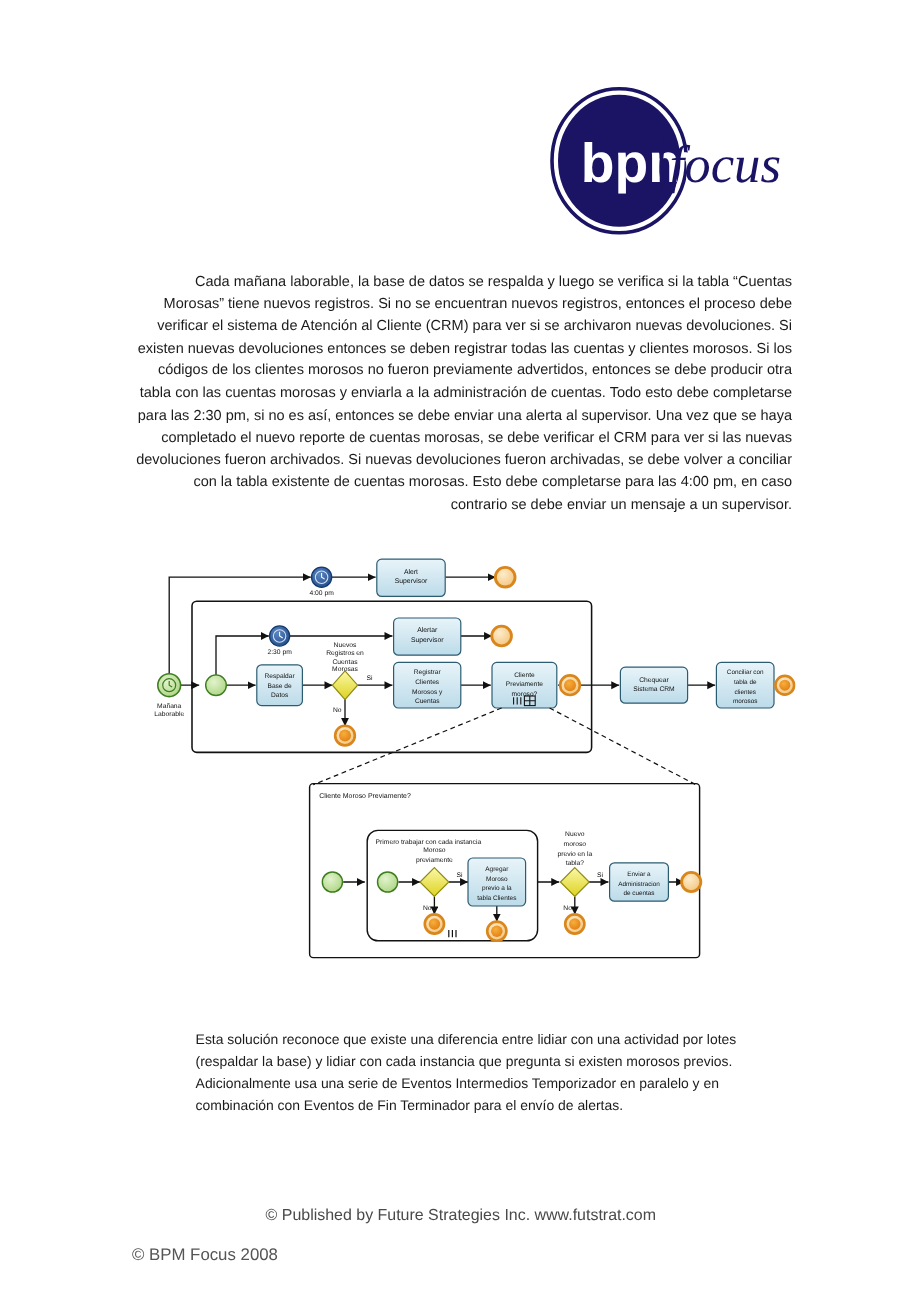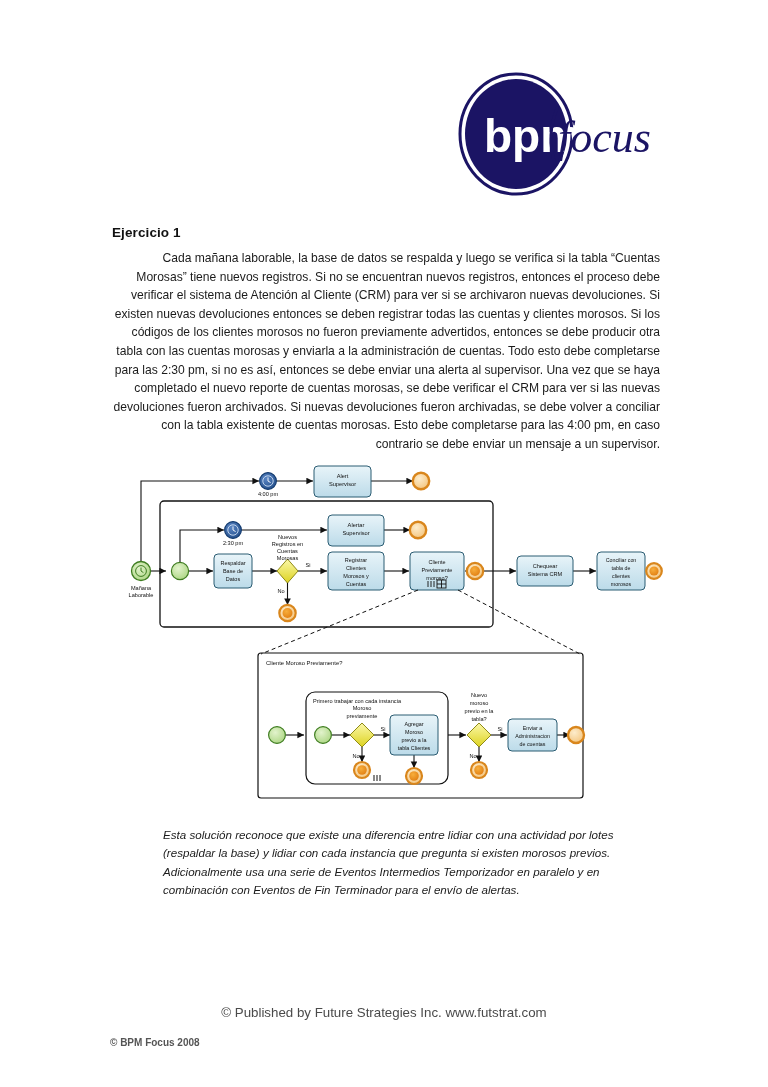--- a/index.html
+++ b/index.html
@@ -24,51 +24,50 @@
     font-size:12.1px; line-height:18.6px; margin:0; color:#1b1b1b;
     text-align:right;
   }
 
   
   .diagram{position:absolute; left:118px; top:443px; width:545px; height:345px;}
   .diagram svg{display:block;}
 
   
   .caption{
-    position:absolute; left:163px; top:806px; width:480px;
-    font-size:11.6px; line-height:18.3px; font-style:italic; color:#1b1b1b;
+    position:absolute; left:163px; top:838px; width:480px;
+    font-size:11.6px; line-height:18.3px; color:#1b1b1b;
   }
 
   
   .footer-pub{
     position:absolute; left:0; top:985px; width:768px; text-align:center;
     font-size:13.3px; color:#4a4a4a;
   }
   .footer-copy{
     position:absolute; left:110px; top:1017px;
-    font-size:10px; color:#555;font-weight:bold;
+    font-size:14px; color:#555;
   }
 </style>
 </head>
 <body>
 
 <div class="page">
 
   <div class="logo-wrap">
     <svg class="logo-svg" width="230" height="125" viewBox="0 0 230 125" aria-label="bpm focus">
       <ellipse cx="84" cy="62" rx="56" ry="60" fill="none" stroke="#1b1464" stroke-width="3"></ellipse>
       <ellipse cx="84" cy="62" rx="51" ry="55" fill="#1b1464"></ellipse>
       <text x="52" y="80" font-family="'Liberation Sans',sans-serif" font-size="46" font-weight="bold" fill="#ffffff">bpm</text>
       <text x="126" y="80" font-family="'Liberation Serif',serif" font-size="44" font-style="italic" fill="#1b1464">focus</text>
       <path d="M126 34 C 118 52, 116 74, 124 94" fill="none" stroke="#1b1464" stroke-width="3"></path>
     </svg>
   </div>
 
   <div class="content">
-    <h1 class="heading">Ejercicio 1</h1>
     <p class="para">Cada mañana laborable, la base de datos se respalda y luego se verifica si la tabla “Cuentas Morosas” tiene nuevos registros. Si no se encuentran nuevos registros, entonces el proceso debe verificar el sistema de Atención al Cliente (CRM) para ver si se archivaron nuevas devoluciones. Si existen nuevas devoluciones entonces se deben registrar todas las cuentas y clientes morosos. Si los códigos de los clientes morosos no fueron previamente advertidos, entonces se debe producir otra tabla con las cuentas morosas y enviarla a la administración de cuentas. Todo esto debe completarse para las 2:30 pm, si no es así, entonces se debe enviar una alerta al supervisor. Una vez que se haya completado el nuevo reporte de cuentas morosas, se debe verificar el CRM para ver si las nuevas devoluciones fueron archivados. Si nuevas devoluciones fueron archivadas, se debe volver a conciliar con la tabla existente de cuentas morosas. Esto debe completarse para las 4:00 pm, en caso contrario se debe enviar un mensaje a un supervisor.</p>
   </div>
 
   <div class="diagram">
   <svg width="545" height="345" viewBox="0 0 545 345" shape-rendering="geometricPrecision">
     <defs>
       <marker id="arw" markerWidth="7" markerHeight="7" refX="6" refY="3" orient="auto">
         <path d="M0,0 L6,3 L0,6 z" fill="#111"></path>
       </marker>
       <linearGradient id="taskGrad" x1="0" y1="0" x2="0" y2="1">

